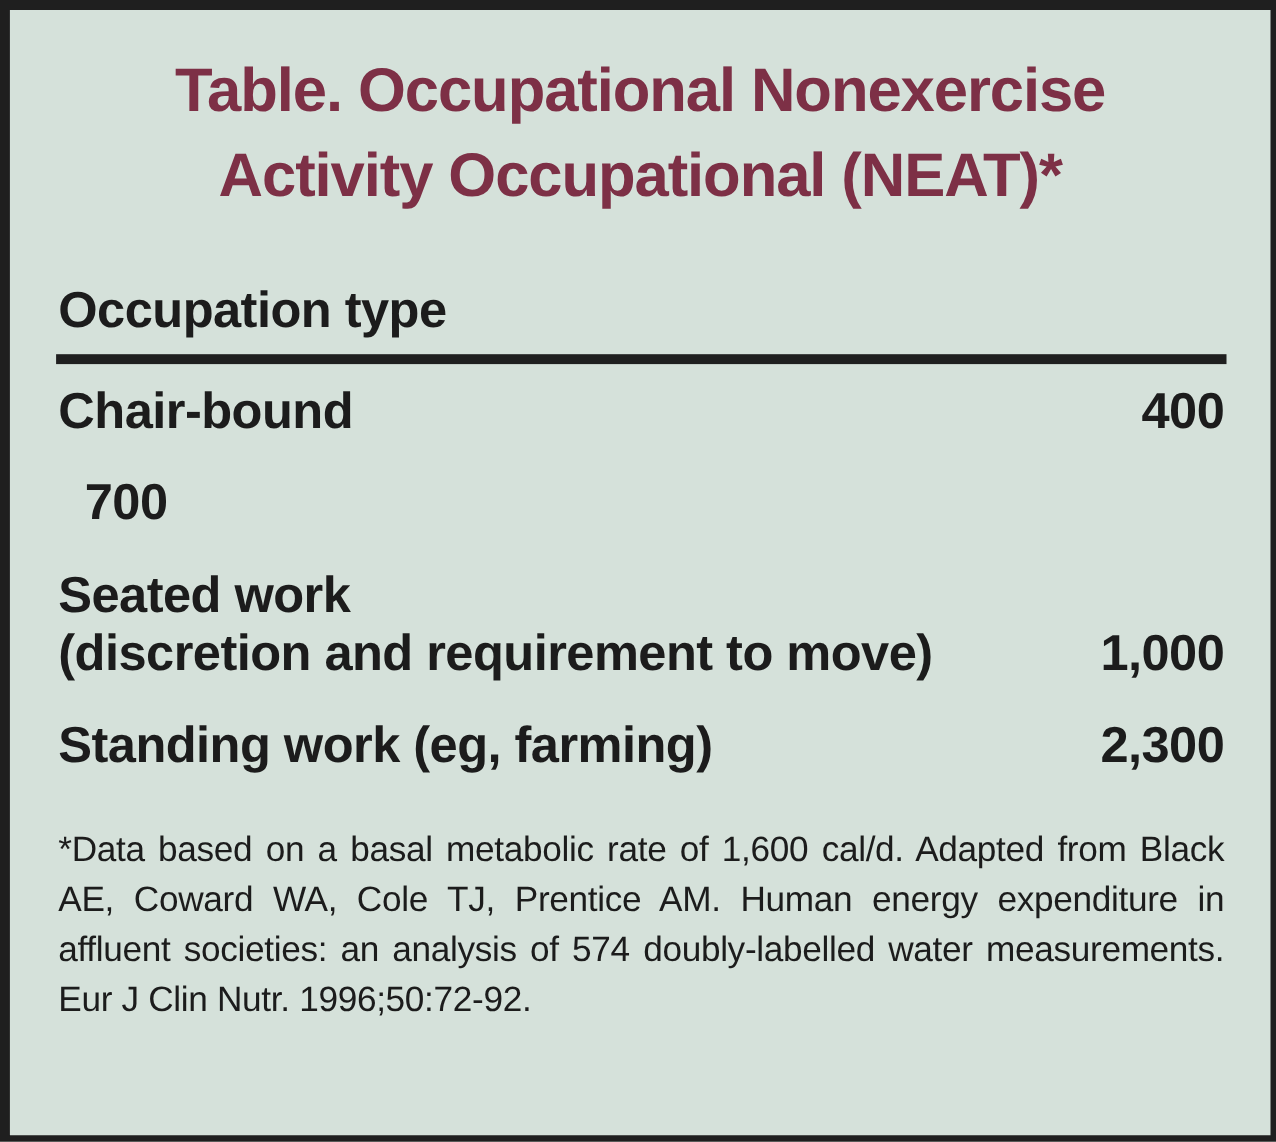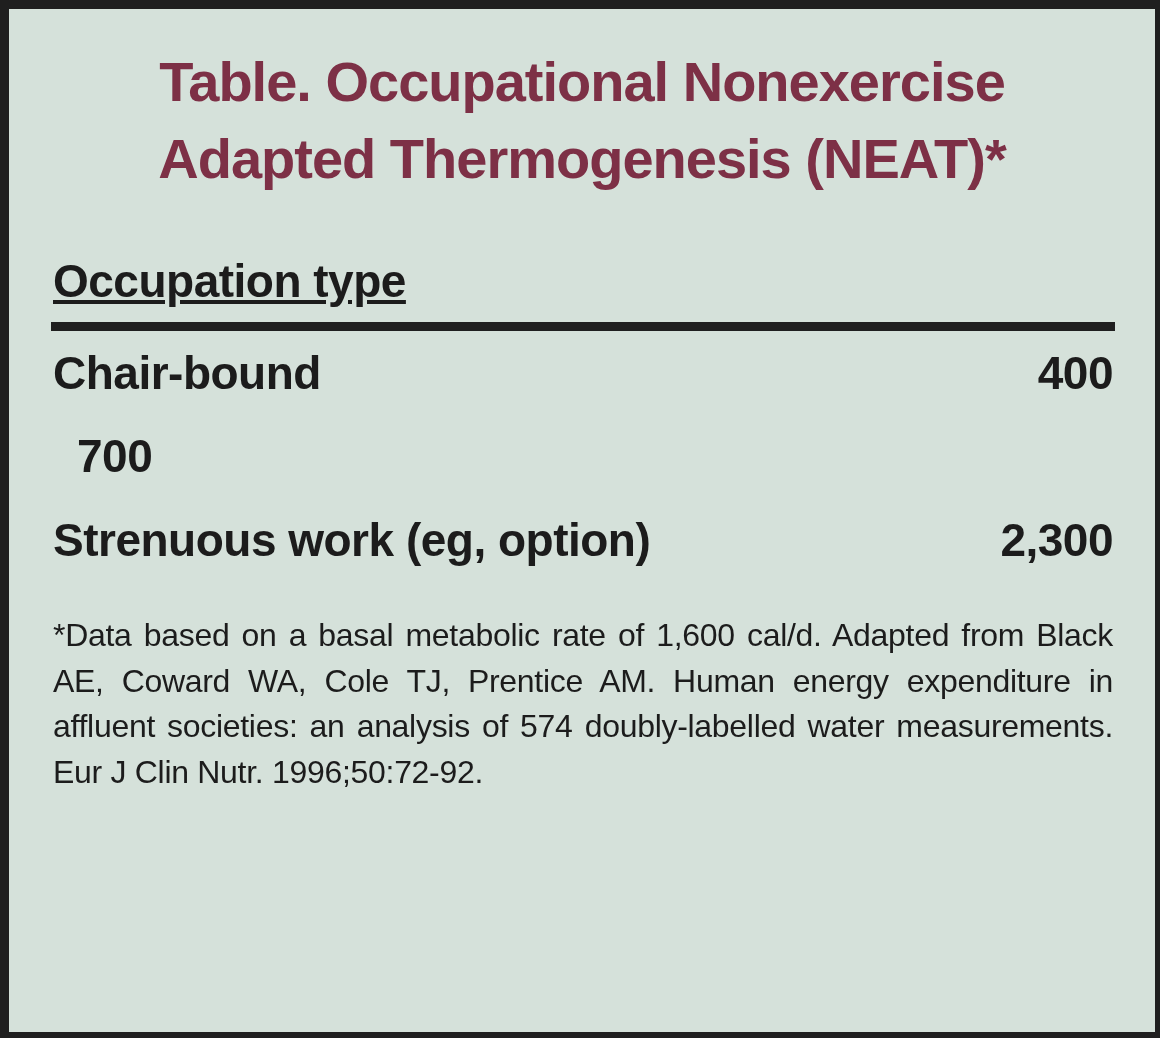--- a/index.html
+++ b/index.html
@@ -37,21 +37,20 @@
   }
   .header-row {
     display: flex;
     justify-content: space-between;
     align-items: center;
     margin: 58px 42px 0 44px;
     font-weight: bold;
     font-size: 46px;
     letter-spacing: -0.5px;
     line-height: 1.1;
-    text-decoration: underline;
   }
   .divider {
     height: 9px;
     background: var(--border);
     margin: 16px 40px 0 42px;
   }
   .rows { margin: 6px 42px 0 44px; }
   .row {
     display: flex;
     justify-content: space-between;
@@ -74,38 +73,43 @@
     color: var(--text);
   }
 </style>
 </head>
 <body>
 
 <div class="card">
 
   <div class="title">
     <div>Table. Occupational Nonexercise</div>
-    <div>Adapted Thermogenesis (NEAT)*</div>
+    <div>Activity Occupational (NEAT)*</div>
   </div>
 
   <div class="header-row">
     <div>Occupation type</div>
   </div>
 
   <div class="divider"></div>
 
   <div class="rows">
     <div class="row">
       <div class="row-label">Chair-bound</div>
       <div class="row-value">400</div>
     </div>
     <div class="row">
       <div class="row-value">700</div>
     </div>
     <div class="row">
-      <div class="row-label">Strenuous work (eg, option)</div>
+      <div class="row-label">Seated work
+(discretion and requirement to move)</div>
+      <div class="row-value">1,000</div>
+    </div>
+    <div class="row">
+      <div class="row-label">Standing work (eg, farming)</div>
       <div class="row-value">2,300</div>
     </div>
   </div>
 
   <div class="footnote">*Data based on a basal metabolic rate of 1,600 cal/d. Adapted from Black AE, Coward WA, Cole TJ, Prentice AM. Human energy expenditure in affluent societies: an analysis of 574 doubly-labelled water measurements. Eur J Clin Nutr. 1996;50:72-92.</div>
 
 </div>
 
 </body></html>

